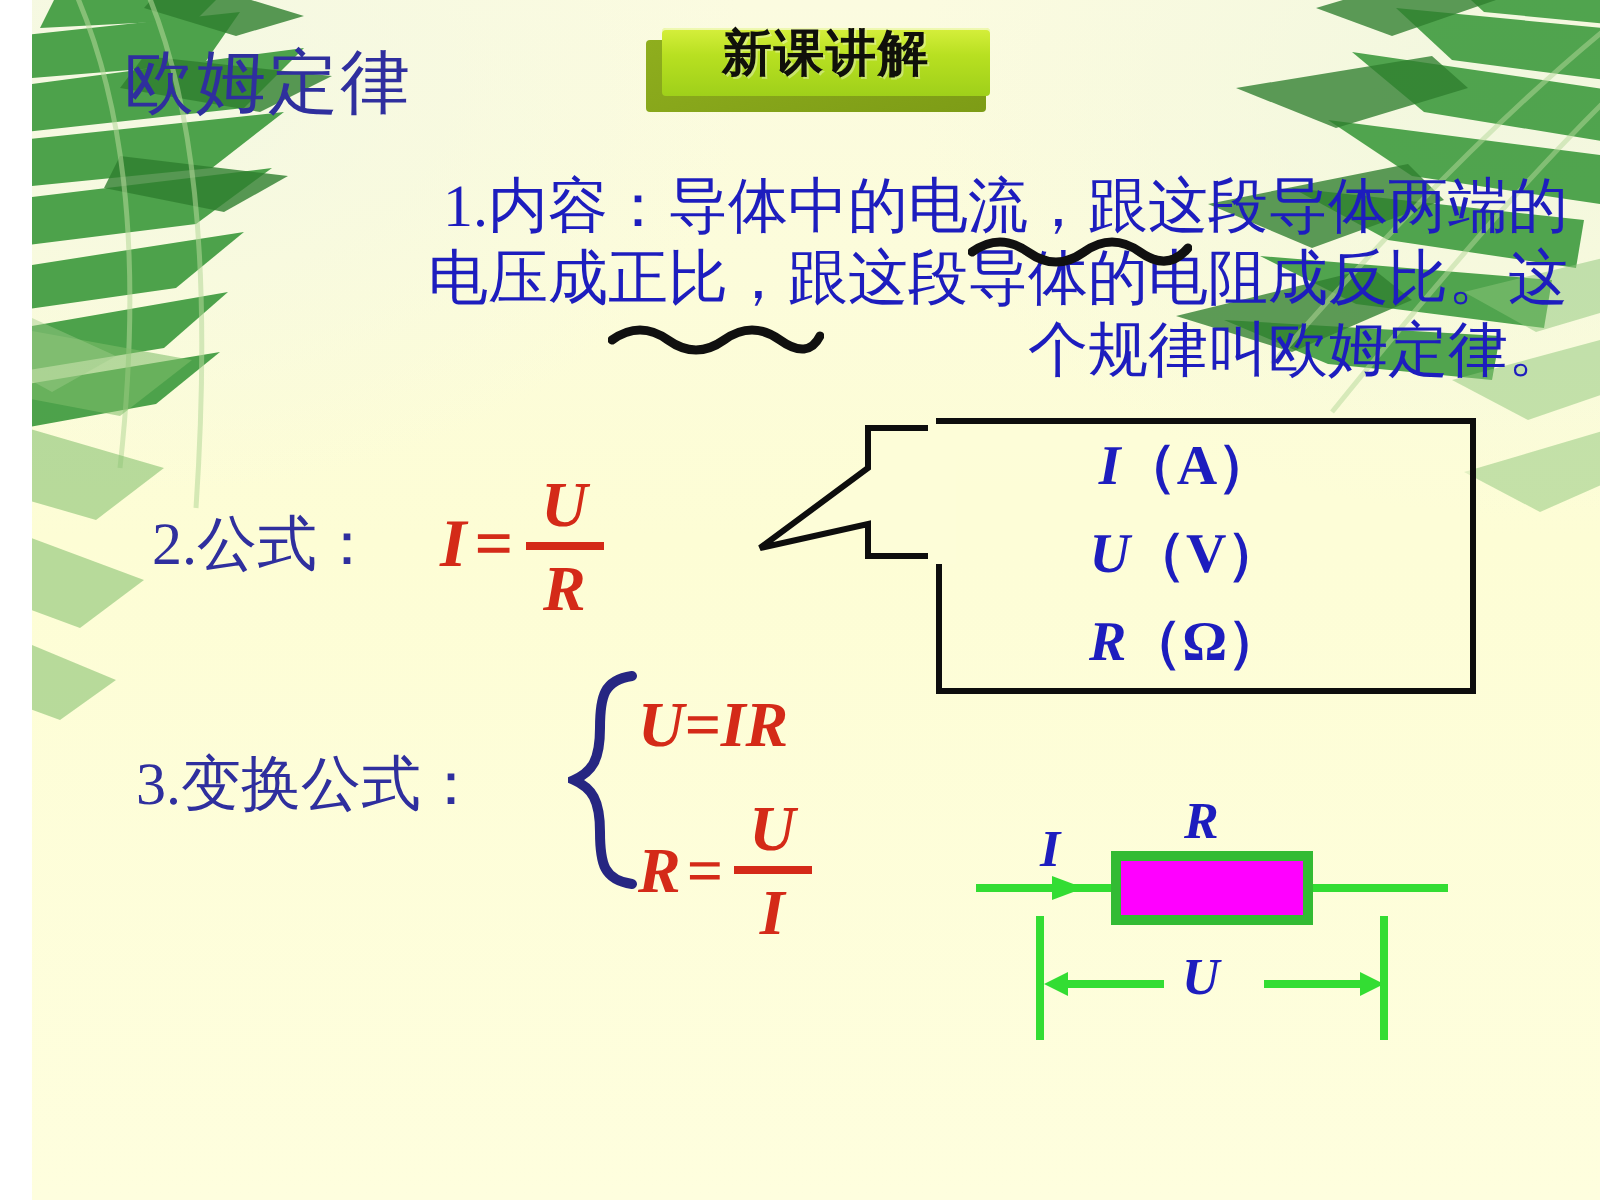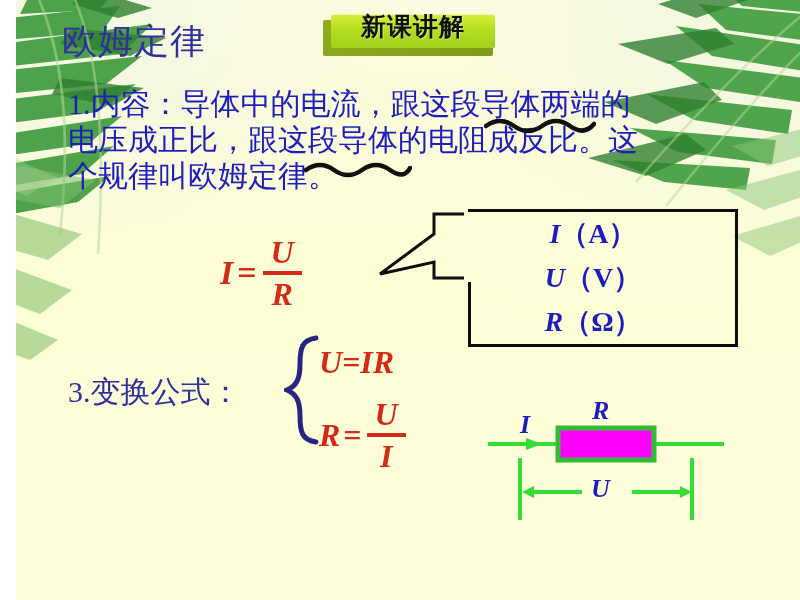--- a/index.html
+++ b/index.html
@@ -91,20 +91,21 @@
   #statement {
     position: absolute;
     left: 52px;
     top: 86px;
     width: 716px;
     color: #1d1dbe;
     font-size: 30px;
     line-height: 36px;
     font-family: "Liberation Serif", "DejaVu Serif", serif;
     z-index: 5;
+    text-align: right;
   }
   #statement .ln {
     display: block;
     white-space: nowrap;
   }
 
   .squiggle {
     position: absolute;
     z-index: 6;
     pointer-events: none;
@@ -344,20 +345,21 @@
     <span class="ln">个规律叫欧姆定律。</span>
   </div>
 
   <svg class="squiggle" id="squiggle-1" width="112" height="18" viewBox="0 0 112 18">
     <path d="M2 10 Q 16 0, 30 10 T 58 10 T 86 10 T 110 8" stroke="#101010" stroke-width="4.5" fill="none" stroke-linecap="round"></path>
   </svg>
   <svg class="squiggle" id="squiggle-2" width="108" height="18" viewBox="0 0 108 18">
     <path d="M2 10 Q 16 0, 30 10 T 58 10 T 86 10 T 106 8" stroke="#101010" stroke-width="4.5" fill="none" stroke-linecap="round"></path>
   </svg>
 
+  <div id="formula-label-2">2.公式：</div>
   <div id="ohm-formula">
     <span class="lhs">I</span>
     <span class="eq">=</span>
     <span class="frac">
       <span class="top">U</span>
       <span class="bar"></span>
       <span class="bot">R</span>
     </span>
   </div>
 

